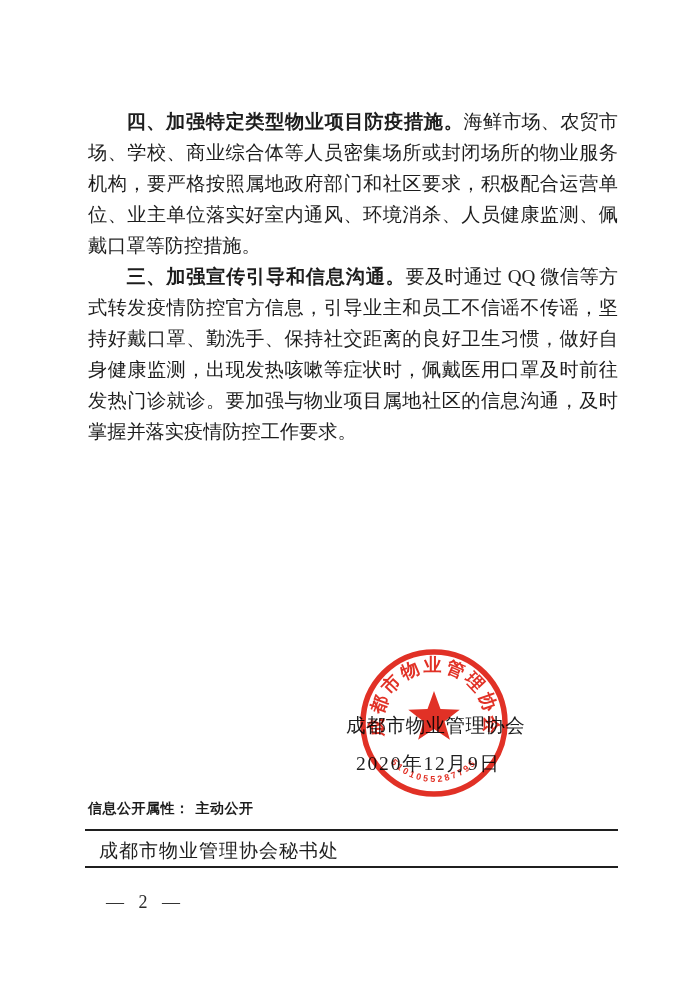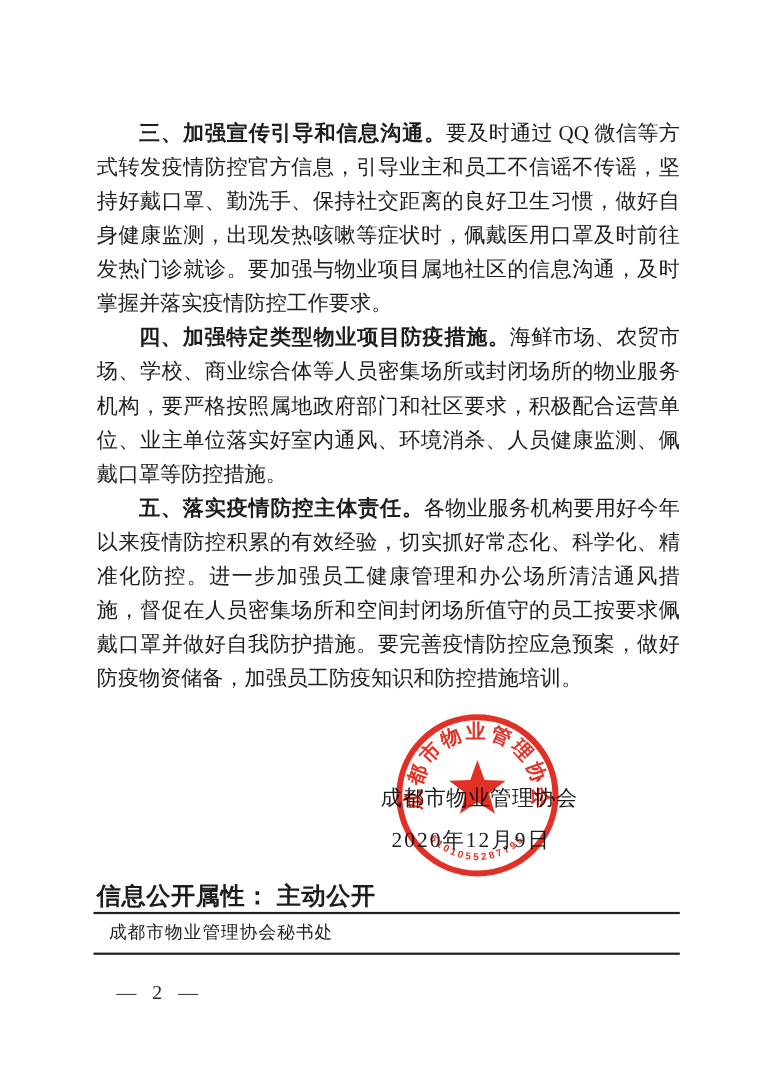--- a/index.html
+++ b/index.html
@@ -49,57 +49,56 @@
     height: 156px;
     mix-blend-mode: multiply;
     opacity: 0.95;
   }
   .info-line {
     position: absolute;
     left: 88px;
     top: 800px;
     font-family: "Liberation Sans", "DejaVu Sans", sans-serif;
     font-weight: 700;
-    font-size: 22px;
+    font-size: 14px;
     letter-spacing: 0.5px;
   }
   .info-line .info-value { margin-left: 6px; }
   .rule { position: absolute; left: 85px; width: 533px; height: 2px; background: #1f1f1f; }
   .rule-1 { top: 829px; }
   .rule-2 { top: 866px; }
   .footer-row {
     position: absolute;
     left: 85px;
     top: 838px;
     width: 533px;
     box-sizing: border-box;
     padding: 0 6px 0 14px;
     display: flex;
     justify-content: space-between;
-    font-size: 16px;
+    font-size: 19px;
     letter-spacing: 1px;
   }
   .page-num {
     position: absolute;
     left: 106px;
     top: 892px;
     font-size: 18px;
     letter-spacing: 5px;
     color: #2a2a2a;
   }
 </style>
 </head>
 <body>
 
 <div class="page">
 
   <div class="doc-body">
+    <p><b class="para-heading">四、加强特定类型物业项目防疫措施。</b><span>海鲜市场、农贸市场、学校、商业综合体等人员密集场所或封闭场所的物业服务机构，要严格按照属地政府部门和社区要求，积极配合运营单位、业主单位落实好室内通风、环境消杀、人员健康监测、佩戴口罩等防控措施。</span></p>
     <p><b class="para-heading">三、加强宣传引导和信息沟通。</b><span>要及时通过 QQ 微信等方式转发疫情防控官方信息，引导业主和员工不信谣不传谣，坚持好戴口罩、勤洗手、保持社交距离的良好卫生习惯，做好自身健康监测，出现发热咳嗽等症状时，佩戴医用口罩及时前往发热门诊就诊。要加强与物业项目属地社区的信息沟通，及时掌握并落实疫情防控工作要求。</span></p>
-    <p><b class="para-heading">四、加强特定类型物业项目防疫措施。</b><span>海鲜市场、农贸市场、学校、商业综合体等人员密集场所或封闭场所的物业服务机构，要严格按照属地政府部门和社区要求，积极配合运营单位、业主单位落实好室内通风、环境消杀、人员健康监测、佩戴口罩等防控措施。</span></p>
-    <p><b class="para-heading">五、落实疫情防控主体责任。</b><span>各物业服务机构要用好今年以来疫情防控积累的有效经验，切实抓好常态化、科学化、精准化防控。进一步加强员工健康管理和办公场所清洁通风措施，督促在人员密集场所和空间封闭场所值守的员工按要求佩戴口罩并做好自我防护措施。要完善疫情防控应急预案，做好防疫物资储备，加强员工防疫知识和防控措施培训。</span></p>
   </div>
 
   <div class="signature-org">成都市物业管理协会</div>
   <div class="signature-date">2020年12月9日</div>
 
   <svg class="seal" viewBox="0 0 156 156" xmlns="http://www.w3.org/2000/svg">
     <defs>
       <path id="arcTop" d="M 33.5 103.5 A 51.5 51.5 0 1 1 122.5 103.5" fill="none"></path>
       <path id="arcBottom" d="M 22.8 97.8 A 58.5 58.5 0 0 0 133.2 97.8" fill="none"></path>
     </defs>

